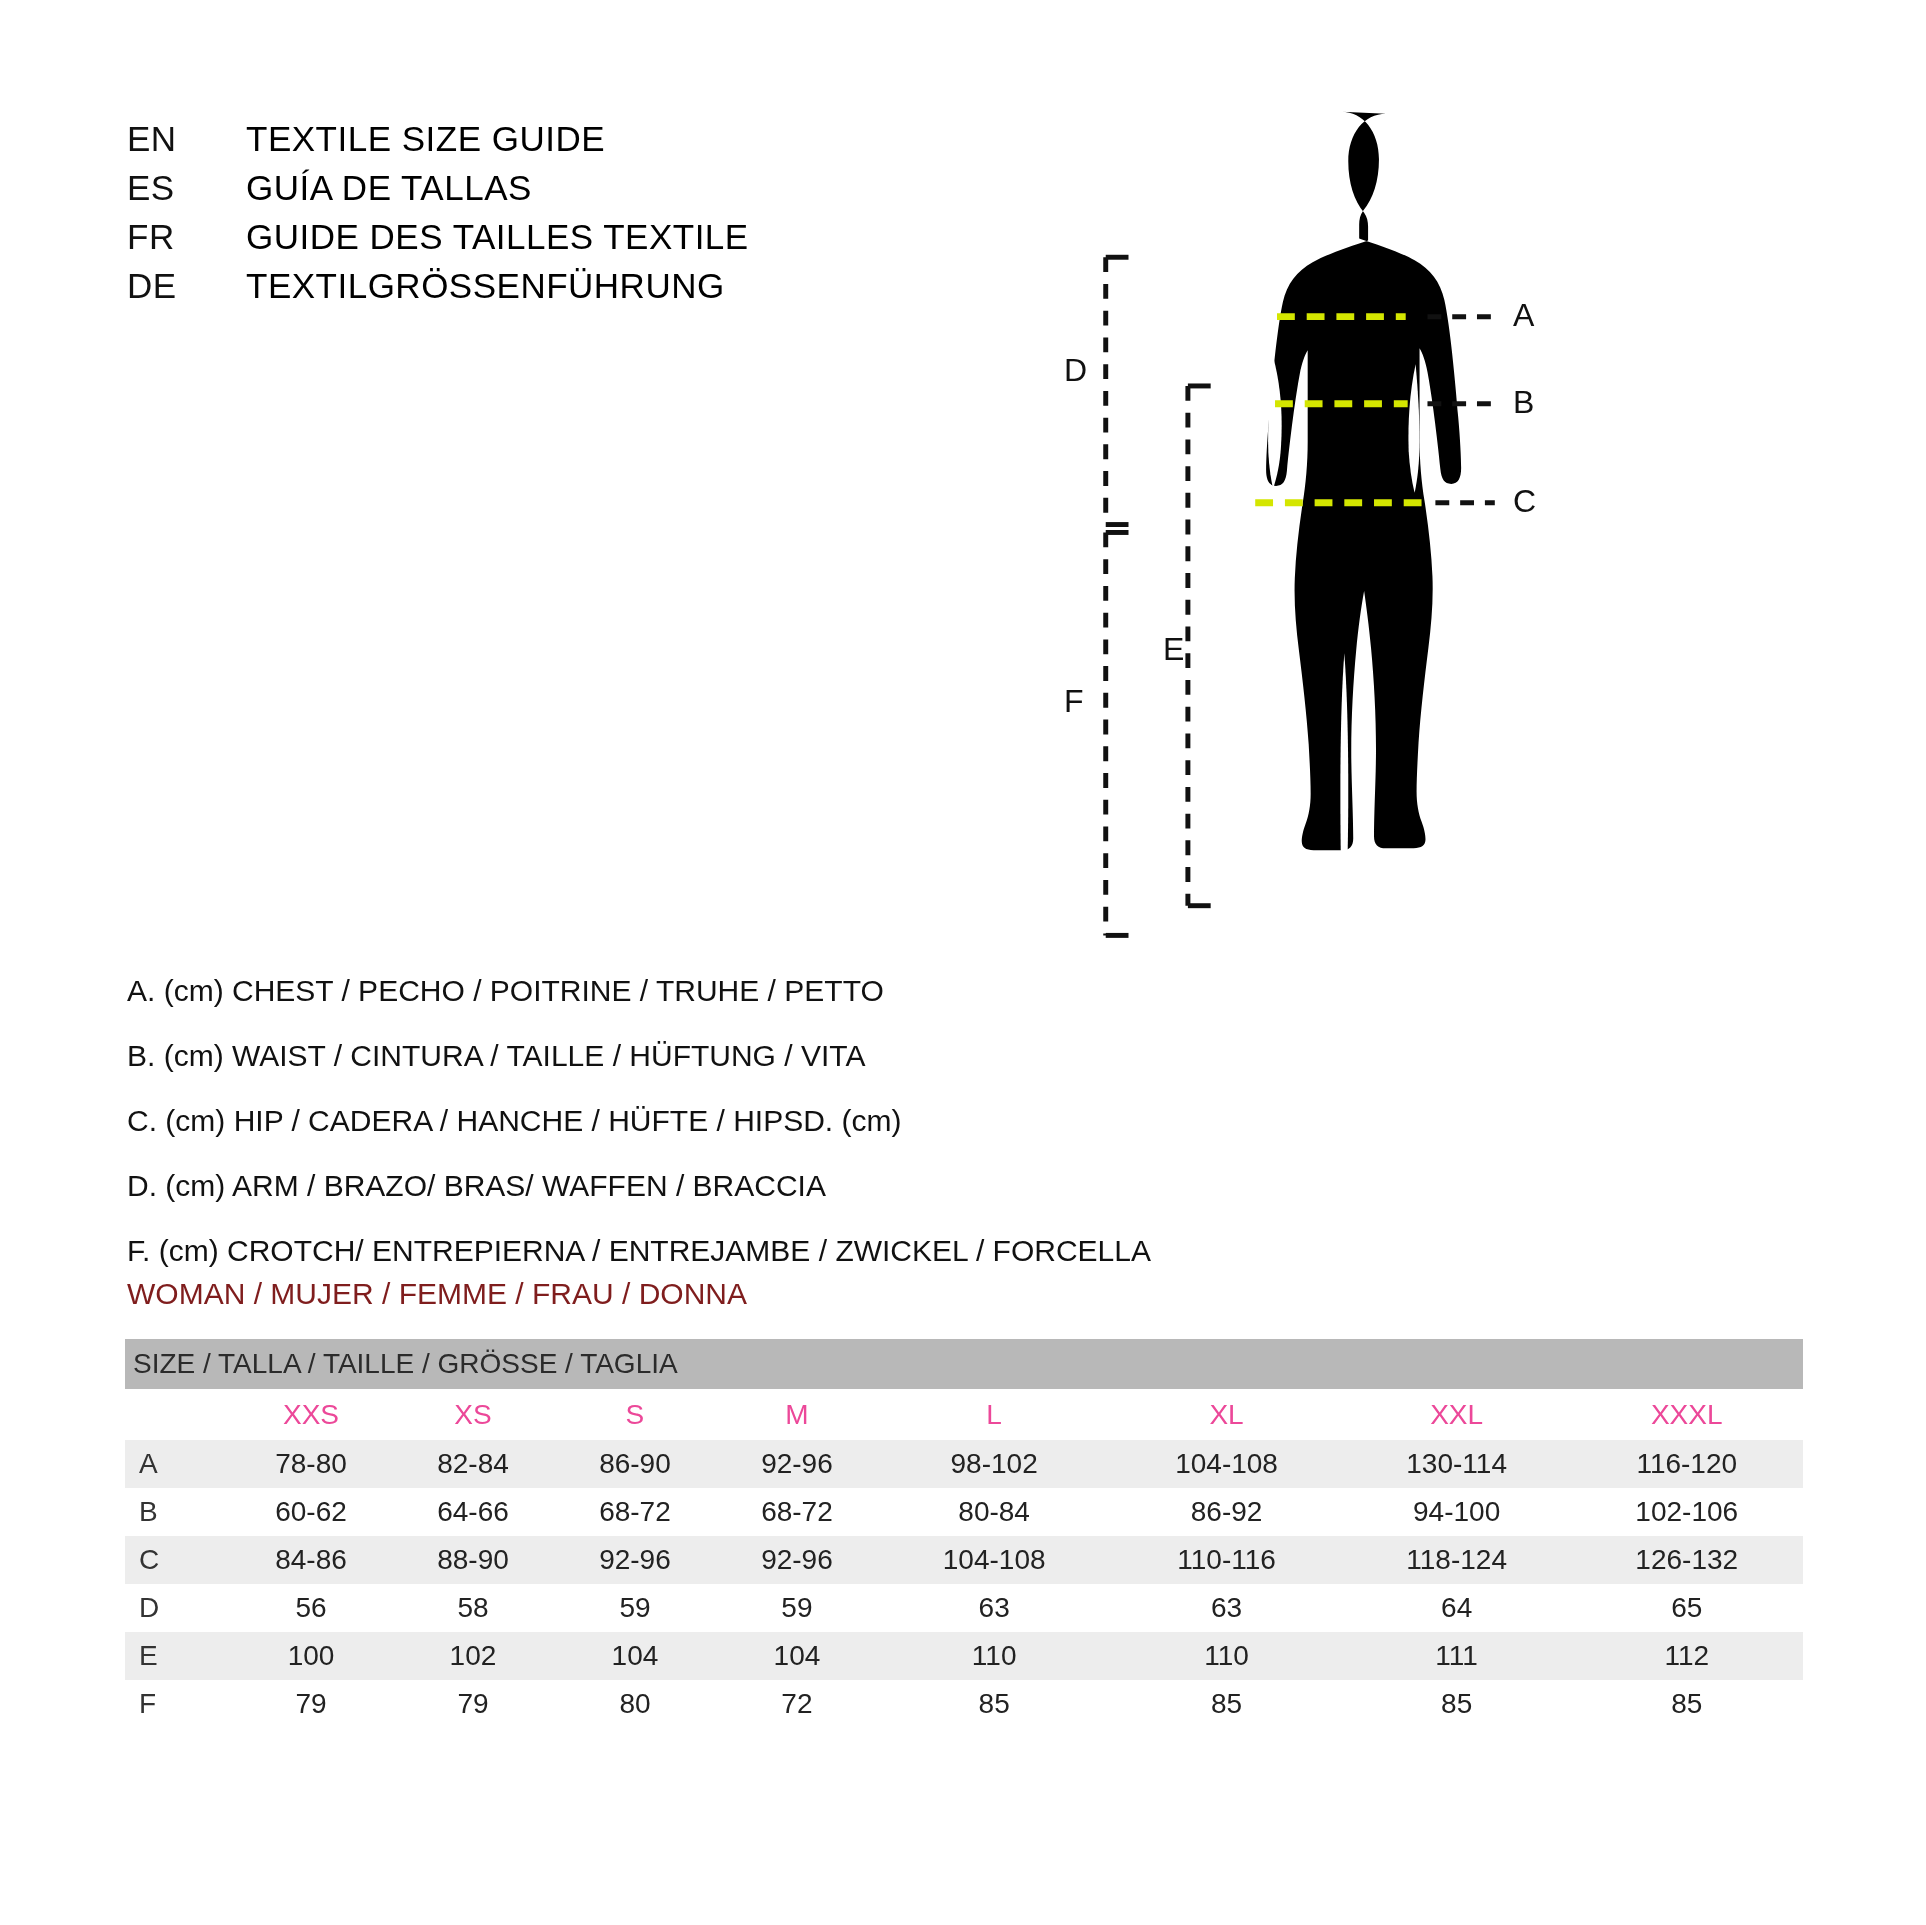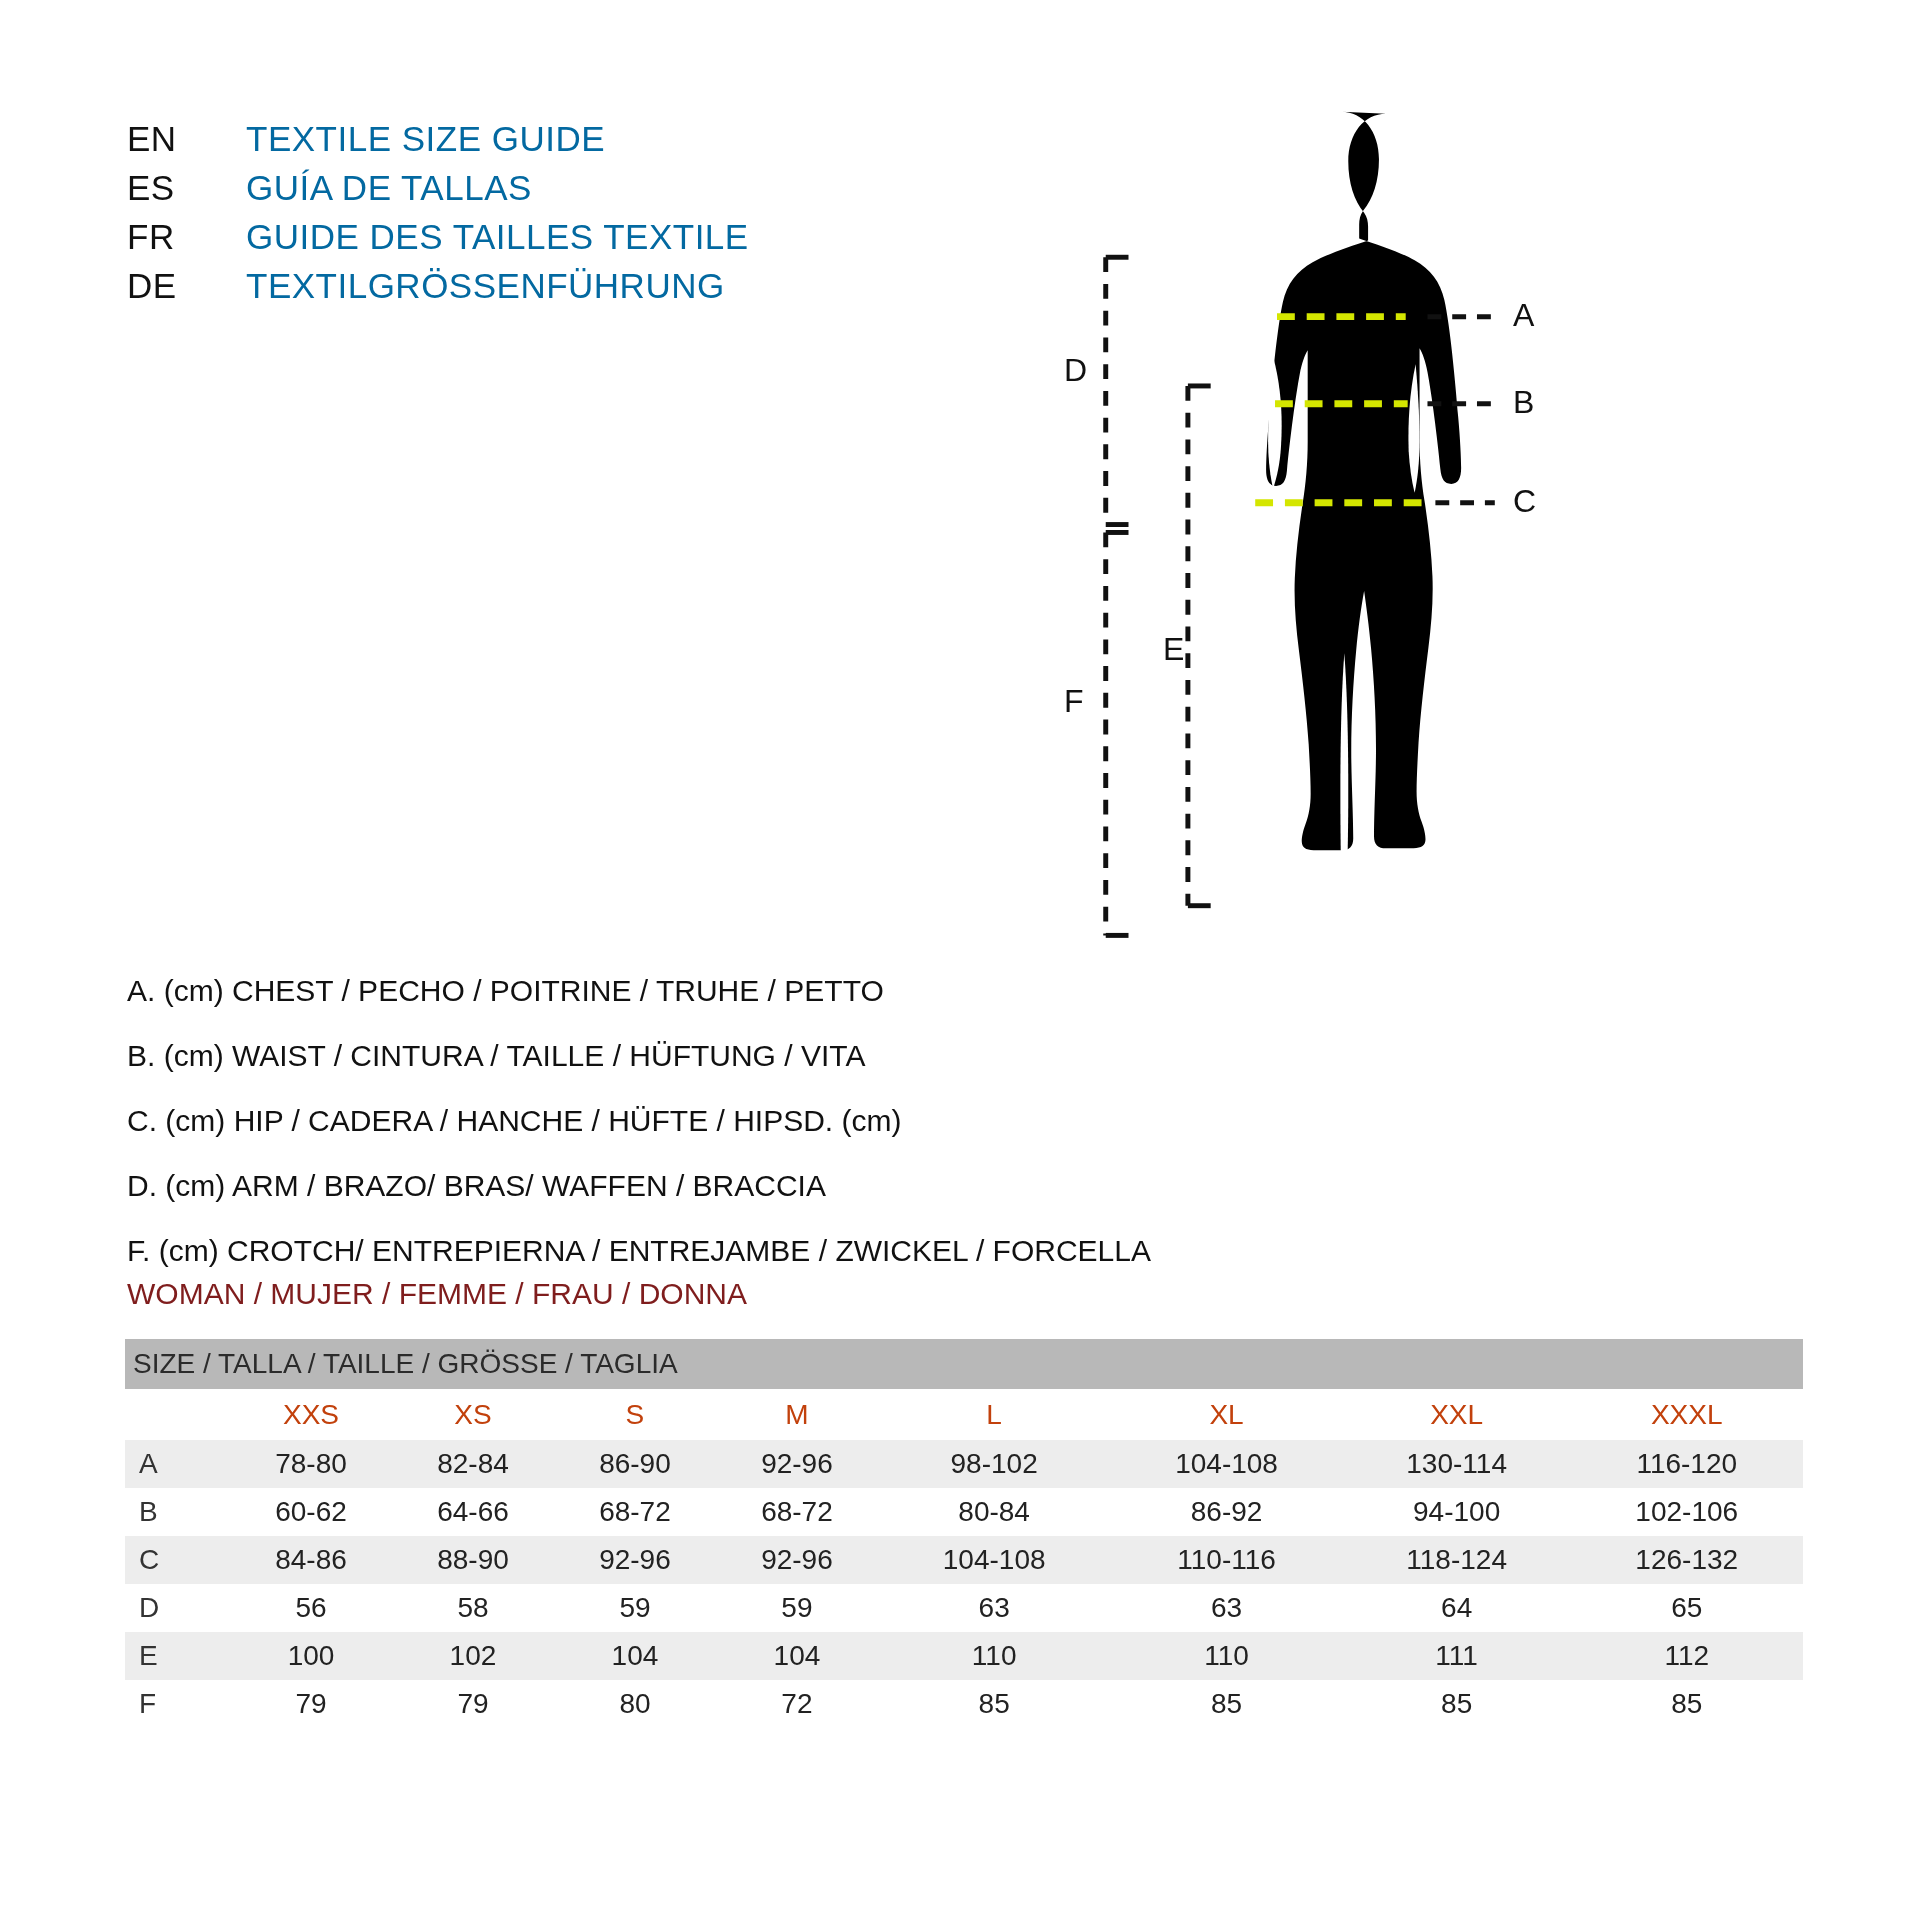--- a/index.html
+++ b/index.html
@@ -29,21 +29,21 @@
   }
   .title-lang {
     width: 119px;
     font-size: 35px;
     letter-spacing: 0.5px;
     color: #111;
   }
   .title-text {
     font-size: 35px;
     letter-spacing: 0.5px;
-    color: #0369a1;
+    color: #000000;
   }
 
   
   #legend-block {
     position: absolute;
     left: 127px;
     top: 950px;
   }
   .legend-row {
     font-size: 30px;
@@ -81,21 +81,21 @@
   #size-table .hdr-row td {
     background: #b8b8b8;
     text-align: left;
     padding-left: 8px;
     font-size: 28px;
     color: #2b2b2b;
     height: 50px;
   }
   #size-table .sizes-row td {
     background: #ffffff;
-    color: #c2410c;
+    color: #ec4899;
     height: 51px;
   }
   #size-table tr.shade td {
     background: #ededed;
   }
   #size-table tr.plain td {
     background: #ffffff;
   }
   #size-table td.rowlabel {
     text-align: left;

